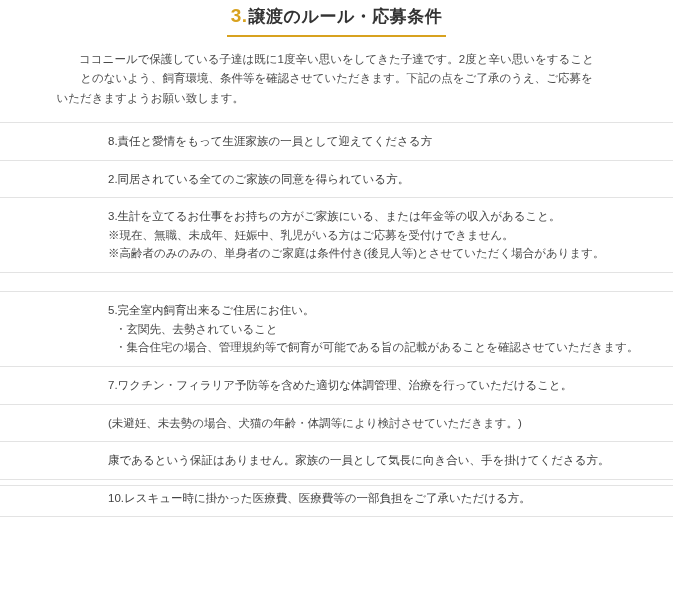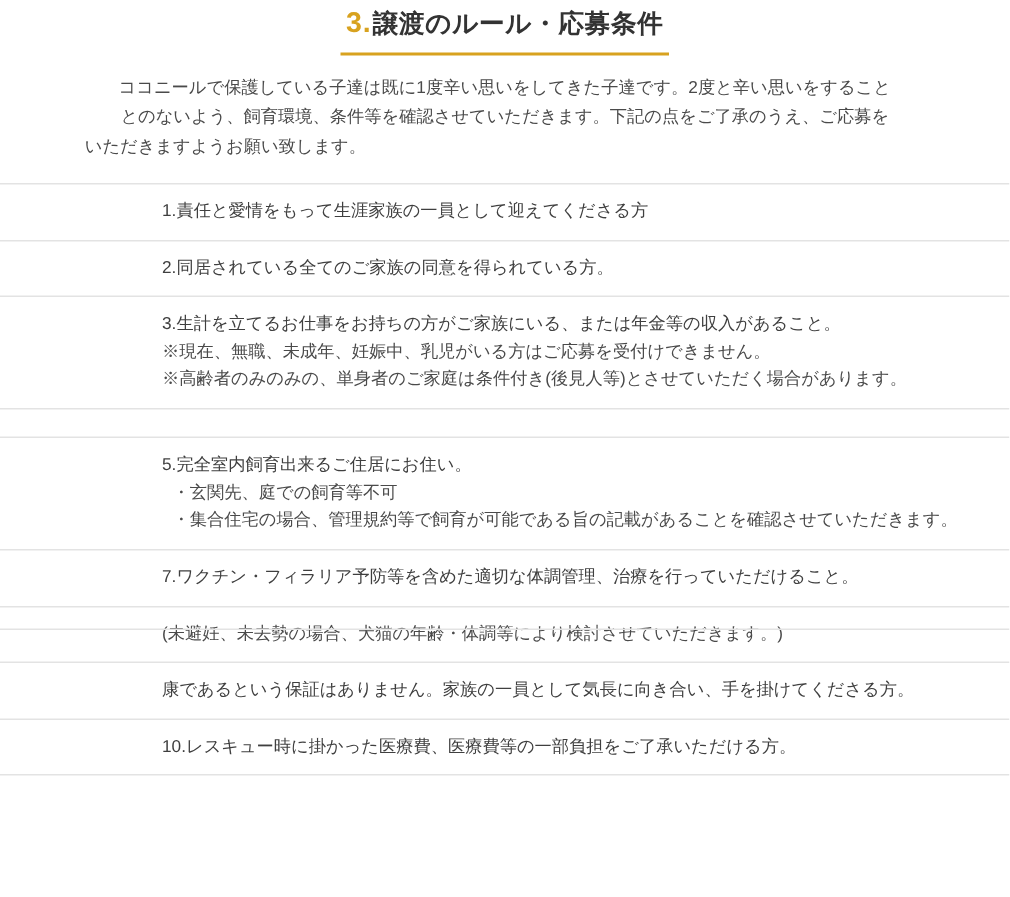--- a/index.html
+++ b/index.html
@@ -10,21 +10,21 @@
   }
   body {
     width: 673px;
     height: 598px;
     font-family: "Liberation Sans", sans-serif;
     color: #3a3a3a;
     overflow: hidden;
   }
   .page {
     width: 673px;
-    height: 420px;
+    height: 486px;
     position: relative;
     background: #ffffff;
   }
 
   
   .heading-wrap {
     padding-top: 4px;
     text-align: center;
   }
   .heading {
@@ -113,39 +113,39 @@
     <p class="l1">ココニールで保護している子達は既に1度辛い思いをしてきた子達です。2度と辛い思いをすること</p>
     <p class="l2">とのないよう、飼育環境、条件等を確認させていただきます。下記の点をご了承のうえ、ご応募を</p>
     <p class="l3">いただきますようお願い致します。</p>
   </div>
 
   <div class="top-rule"></div>
 
   <ul class="conditions">
 
     <li class="cond">
-      <div class="line">1.責任と愛情をもって生涯家族の一員として迎えてくださる方</div>
+      <div class="line">8.責任と愛情をもって生涯家族の一員として迎えてくださる方</div>
     </li>
 
     <li class="cond">
       <div class="line">2.同居されている全てのご家族の同意を得られている方。</div>
     </li>
 
     <li class="cond">
       <div class="line">3.生計を立てるお仕事をお持ちの方がご家族にいる、または年金等の収入があること。</div>
       <div class="line sub">※現在、無職、未成年、妊娠中、乳児がいる方はご応募を受付けできません。</div>
       <div class="line sub">※高齢者のみのみの、単身者のご家庭は条件付き(後見人等)とさせていただく場合があります。</div>
     </li>
 
     <li class="cond">
     </li>
 
     <li class="cond">
       <div class="line">5.完全室内飼育出来るご住居にお住い。</div>
-      <div class="line sub indent">・玄関先、庭での飼育等不可</div>
+      <div class="line sub indent">・玄関先、去勢されていること</div>
       <div class="line sub indent">・集合住宅の場合、管理規約等で飼育が可能である旨の記載があることを確認させていただきます。</div>
     </li>
 
     <li class="cond">
       <div class="line">7.ワクチン・フィラリア予防等を含めた適切な体調管理、治療を行っていただけること。</div>
     </li>
 
     <li class="cond">
       <div class="line sub">(未避妊、未去勢の場合、犬猫の年齢・体調等により検討させていただきます。)</div>
     </li>

